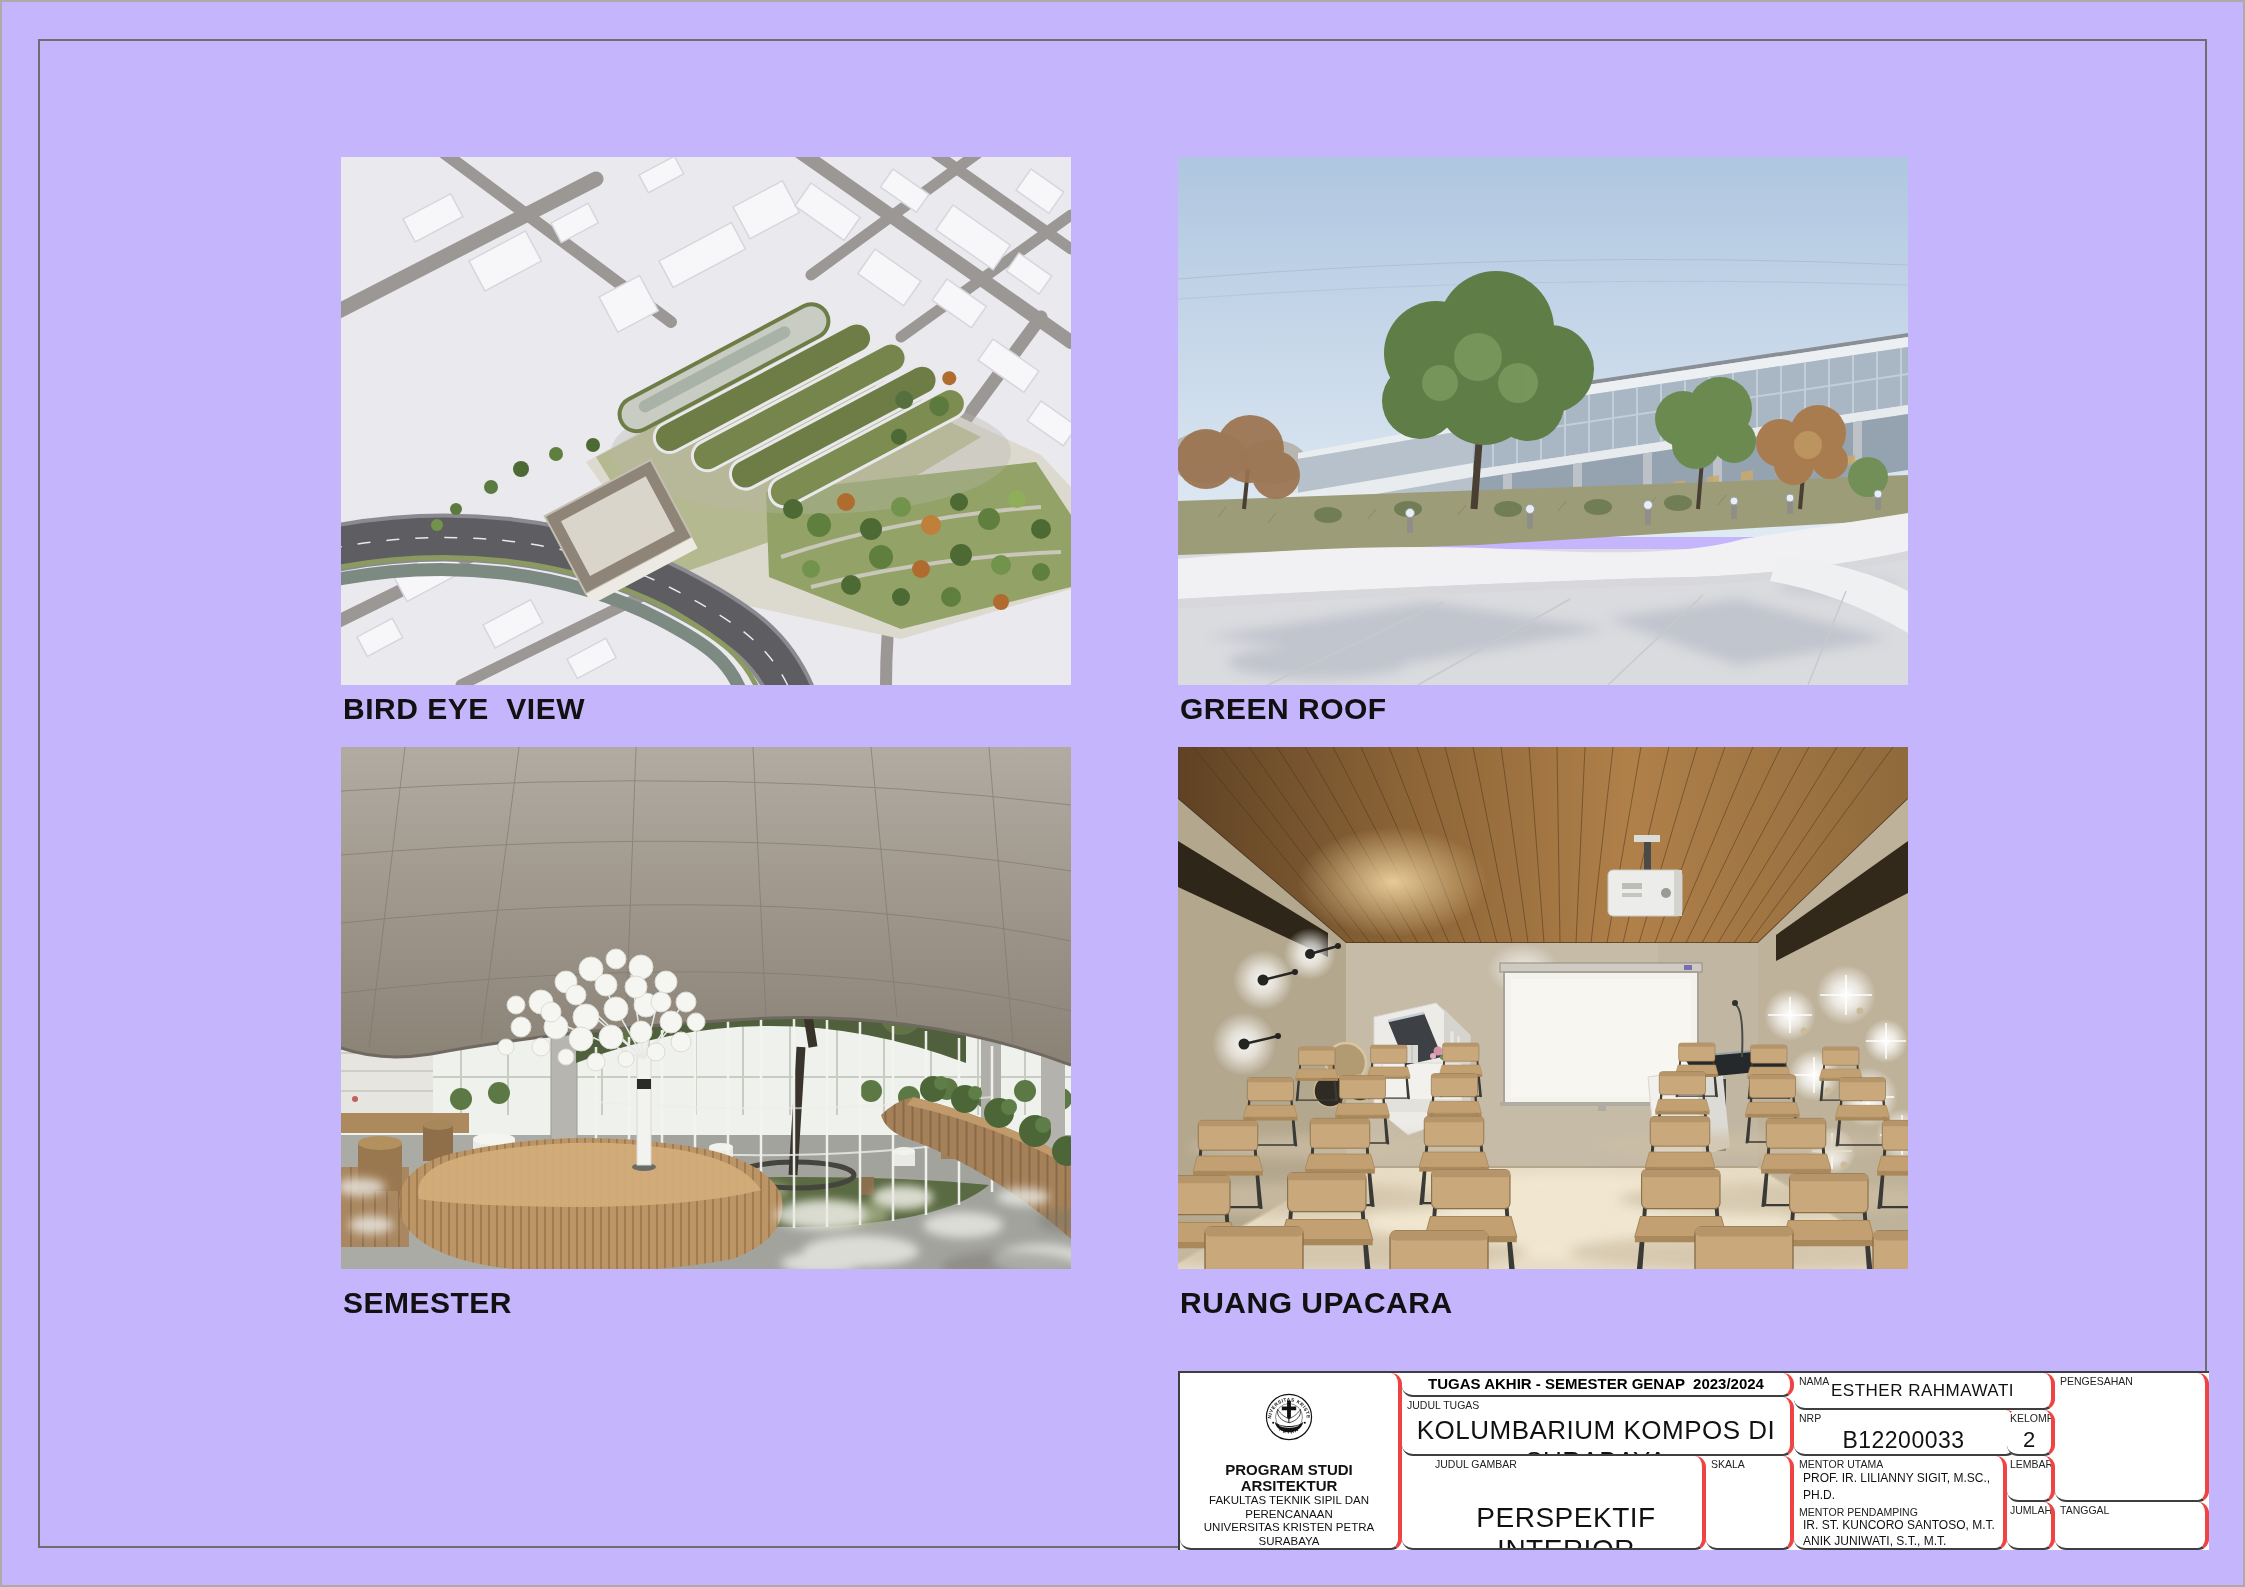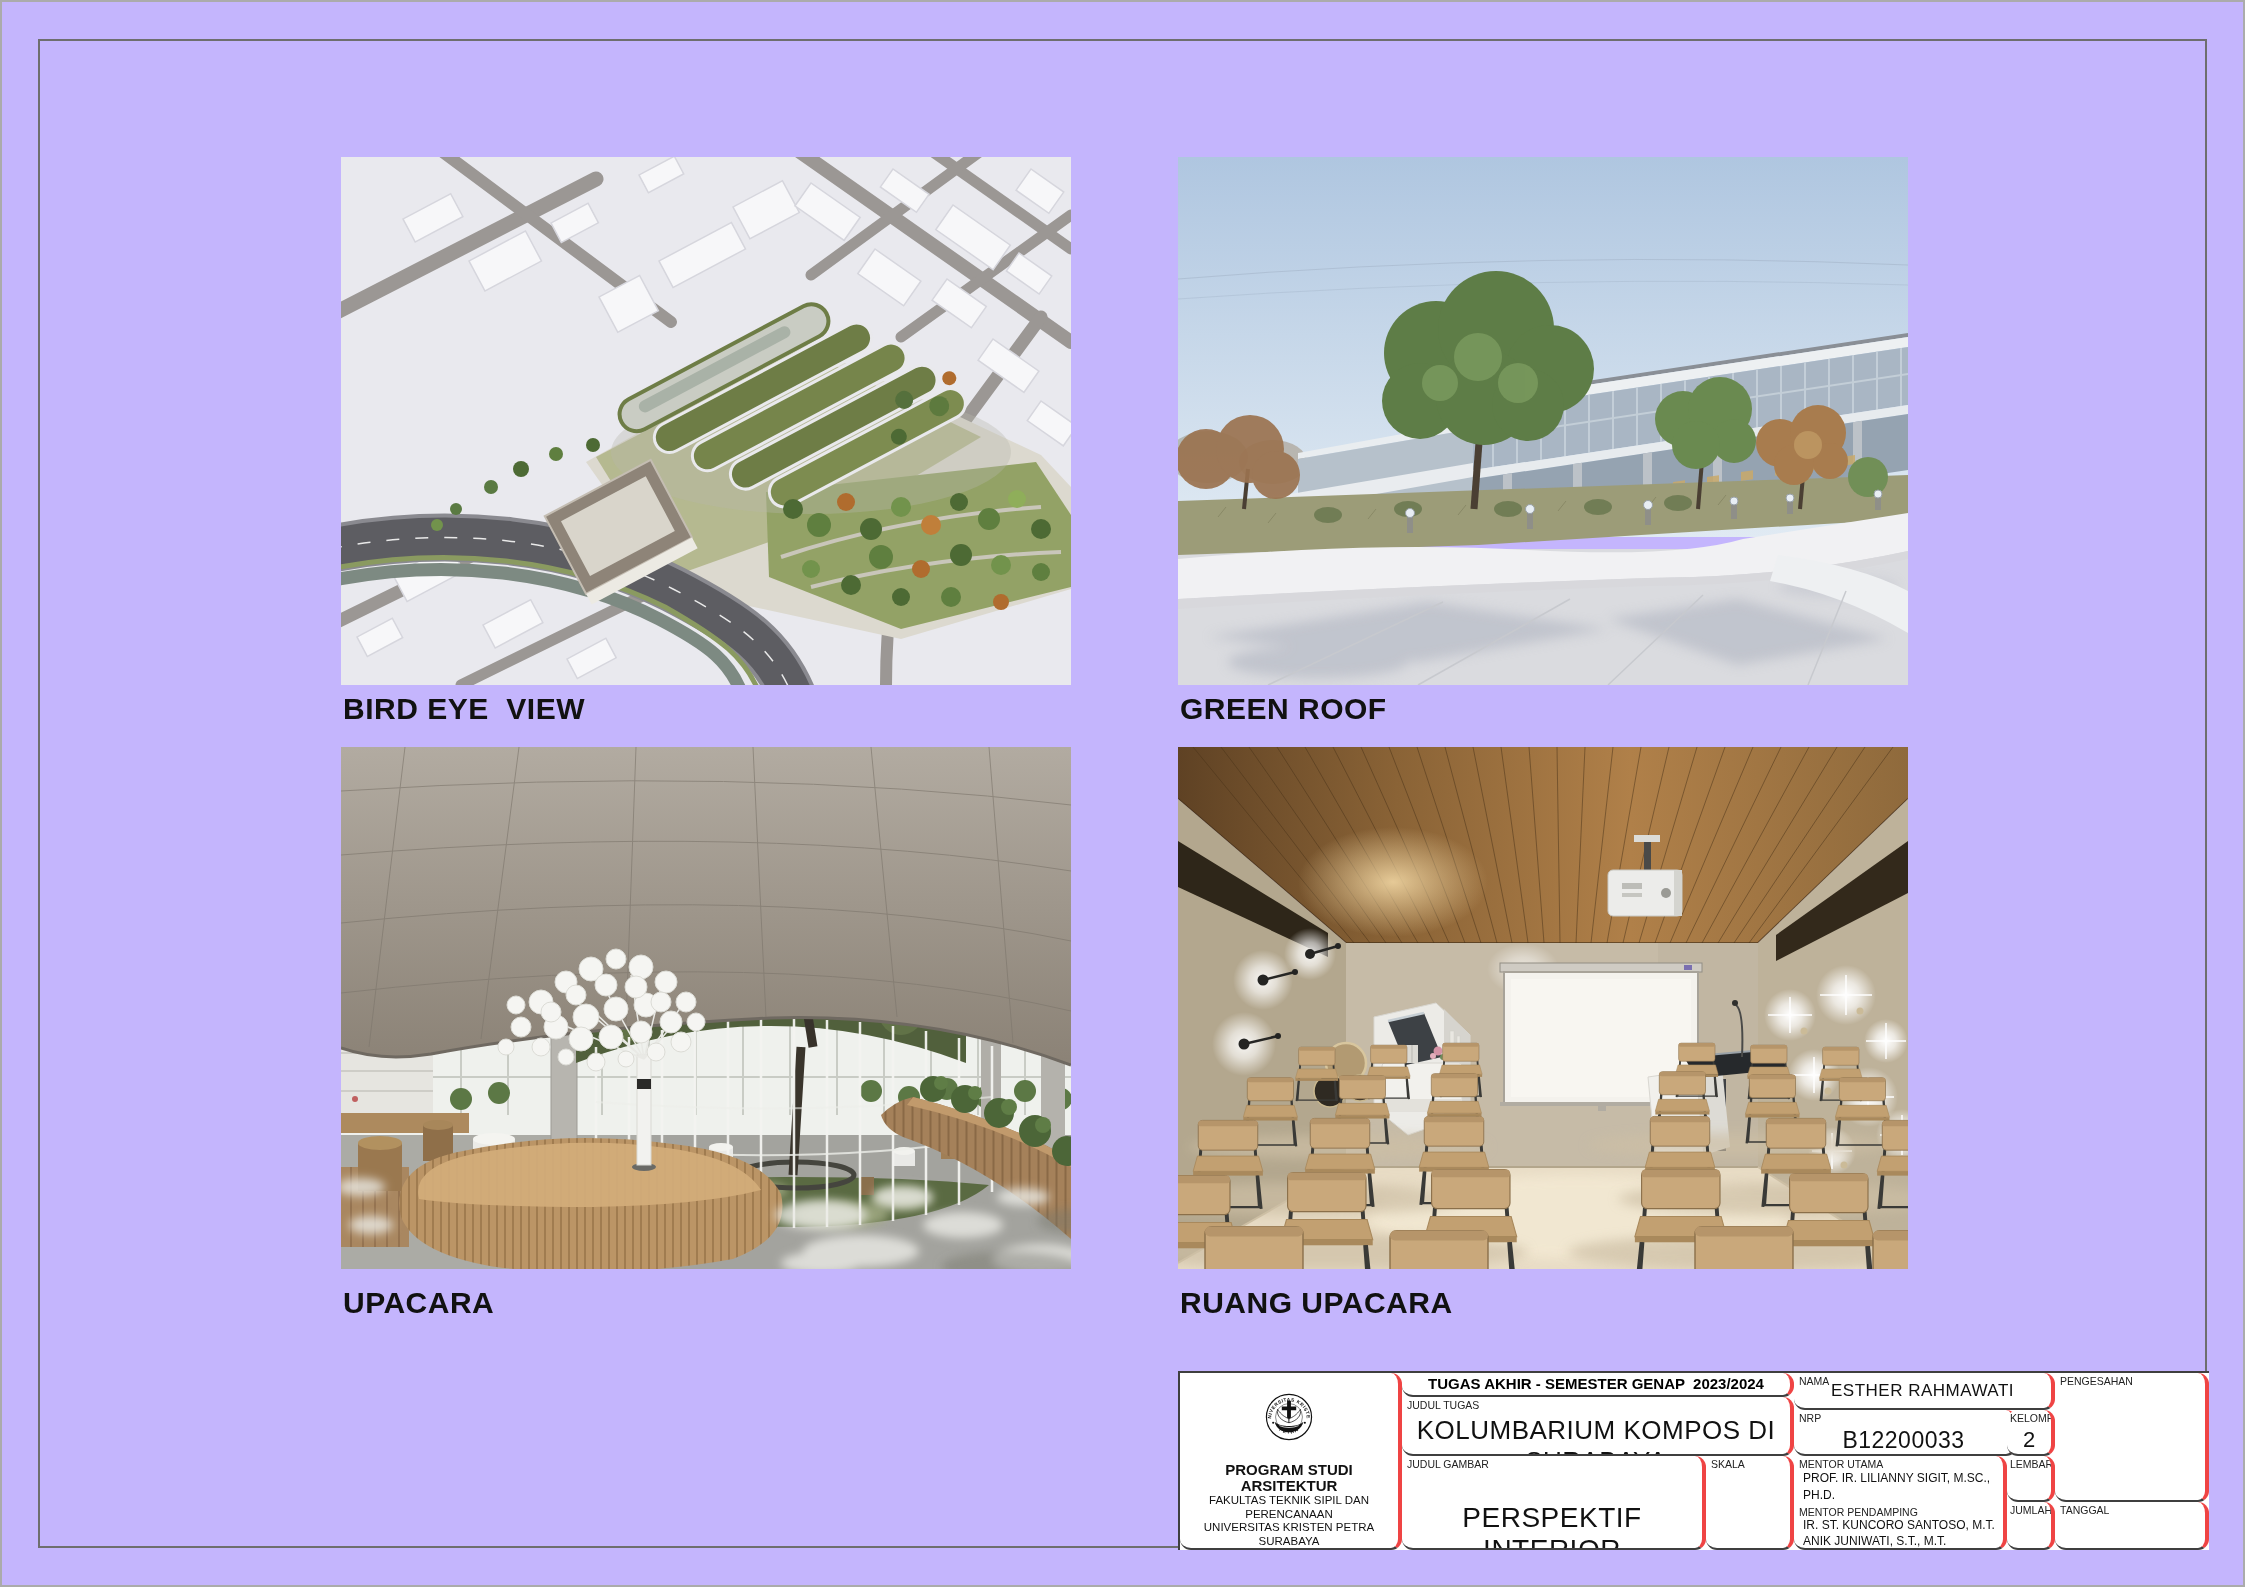--- a/index.html
+++ b/index.html
@@ -693,21 +693,21 @@
         <use href="#ch" transform="translate(20,474) scale(1.4)"></use>
           <use href="#ch" transform="translate(205,478) scale(1.4)"></use>
         <use href="#ch" transform="translate(510,474) scale(1.4)"></use>
           <use href="#ch" transform="translate(688,478) scale(1.4)"></use>
       </g>
     </svg>
   </div>
 
   <div class="caption" style="left:343px;top:694px;">BIRD EYE  VIEW</div>
   <div class="caption" style="left:1180px;top:694px;">GREEN ROOF</div>
-  <div class="caption" style="left:343px;top:1288px;">UPACARA</div>
+  <div class="caption" style="left:343px;top:1288px;">SEMESTER</div>
   <div class="caption" style="left:1180px;top:1288px;">RUANG UPACARA</div>
 
   <div class="tb">
 
     <div class="cell cell-a" style="left:0;top:0;width:222px;height:177px;">
       <svg width="86" height="86" viewBox="0 0 100 100" style="margin-top:20px;" xmlns="http://www.w3.org/2000/svg">
         <defs>
           <path id="sealTopArc" d="M 13,54 A 37,37 0 0 1 87,54"></path>
           <path id="sealBotArc" d="M 16,58 A 35,35 0 0 0 84,58"></path>
         </defs>
@@ -735,21 +735,21 @@
 
     <div class="cell" style="left:222px;top:0;width:392px;height:24px;">
       <div class="hdr">TUGAS AKHIR - SEMESTER GENAP  2023/2024</div>
     </div>
 
     <div class="cell" style="left:222px;top:24px;width:392px;height:59px;">
       <div class="lbl">JUDUL TUGAS</div>
       <div class="v-judul">KOLUMBARIUM KOMPOS DI SURABAYA</div>
     </div>
 
-    <div class="cell flexmid" style="left:222px;top:83px;width:304px;height:94px;">
+    <div class="cell flexmid" style="left:222px;top:83px;width:304px;height:94px;padding-left:28px;">
       <div class="lbl">JUDUL GAMBAR</div>
       <div class="grow-center">
           <span class="v-gambar">PERSPEKTIF INTERIOR</span>
         </div>
     </div>
 
     <div class="cell" style="left:526px;top:83px;width:88px;height:94px;">
       <div class="lbl">SKALA</div>
       <div></div>
     </div>

